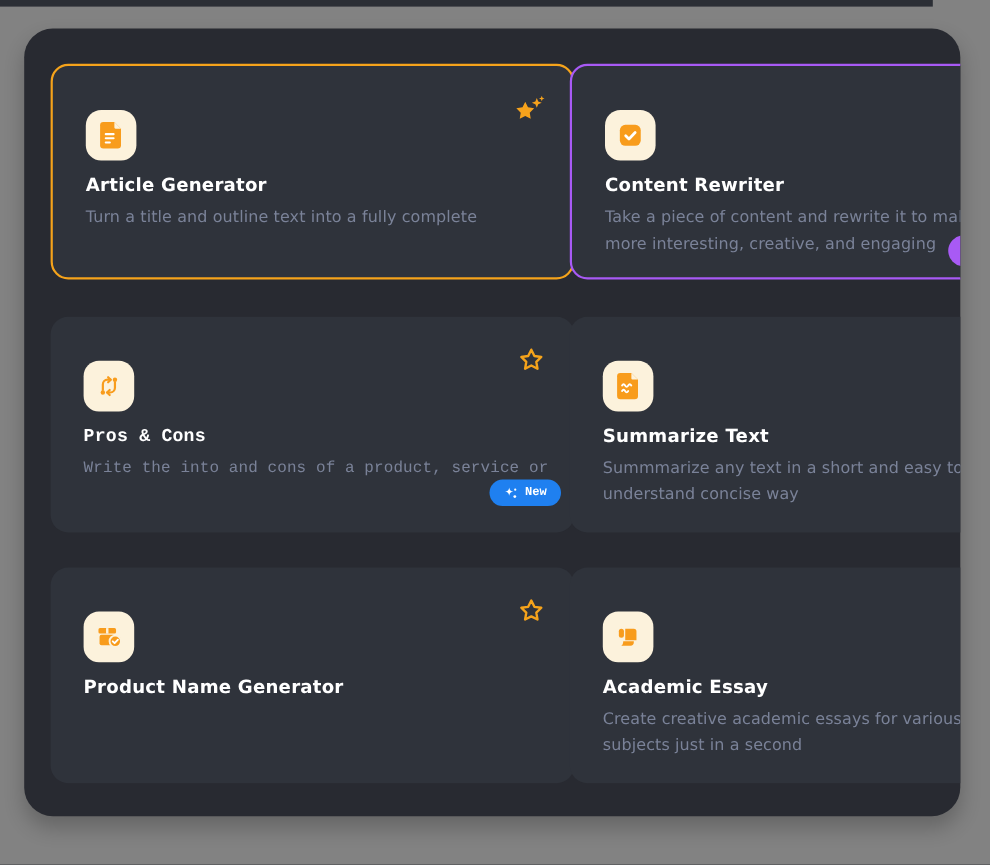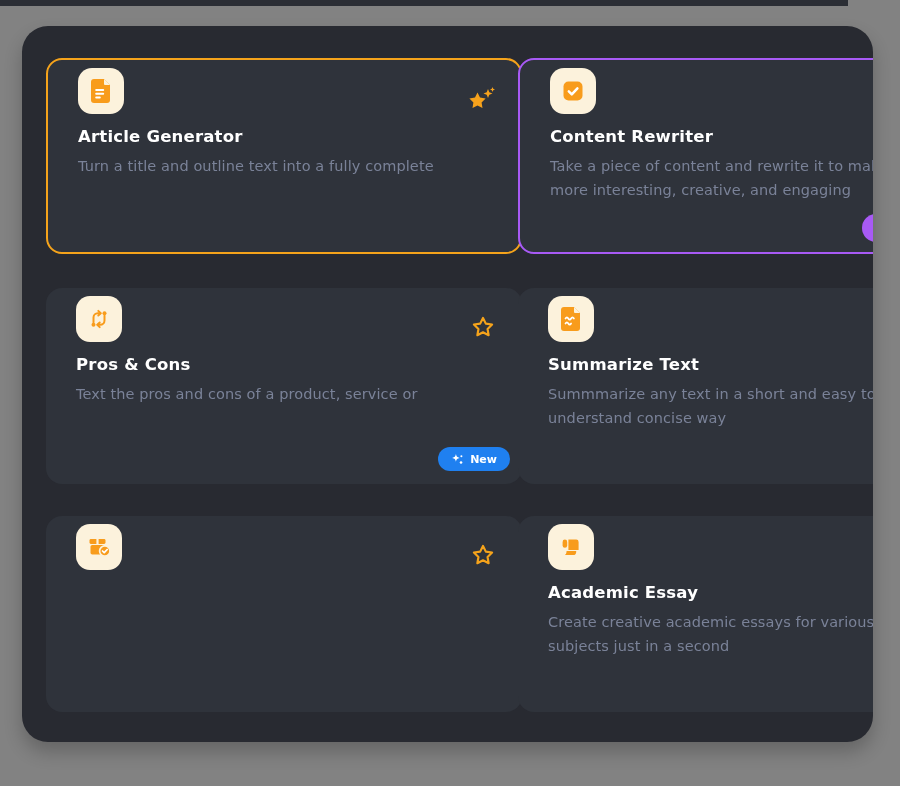--- a/index.html
+++ b/index.html
@@ -3,37 +3,37 @@
 <meta charset="utf-8">
 <style>
   * { margin:0; padding:0; box-sizing:border-box; }
   body { background:#6f6f6f; font-family:"DejaVu Sans", sans-serif; }
   .screen{ position:relative; width:900px; height:786px; background:#828282; overflow:hidden; }
   .top-strip{ position:absolute; left:0; top:0; width:848px; height:6px; background:#2b2e35; }
   .panel{ position:absolute; left:22px; top:26px; width:851px; height:716px;
           background:#282a31; border-radius:26px; overflow:hidden;
           box-shadow:0 10px 18px rgba(0,0,0,.22); }
   .card{ position:absolute; width:476px; height:196px; background:#2f333b;
-         border-radius:16px; padding:8px 28px 0 30px; overflow:hidden; cursor:pointer; }
+         border-radius:16px; padding:40px 28px 0 30px; overflow:hidden; cursor:pointer; }
   .accent-orange{ border:2px solid #f5a31b; }
   .accent-purple{ border:2px solid #a85af5; }
   .r1c1{ left:24px; top:32px; }  .r1c2{ left:496px; top:32px; }
-  .r2c1{ left:24px; top:262px; } .r2c2{ left:496px; top:262px; }
+  .r2c1{ left:24px; top:262px;font-family:Liberation Mono, monospace; } .r2c2{ left:496px; top:262px; }
   .r3c1{ left:24px; top:490px; } .r3c2{ left:496px; top:490px; }
   .icon-tile{ width:46px; height:46px; border-radius:14px; background:#fcf2dc;
               display:flex; align-items:center; justify-content:center; }
   .icon-tile svg{ display:block; }
   .card-title{ margin-top:13px; font-size:16.5px; font-weight:800; color:#ffffff;
                letter-spacing:.2px; white-space:nowrap; }
   .card-desc{ margin-top:8px; font-size:14.5px; line-height:24px; color:#7a8298;
               letter-spacing:.1px; }
   .desc-line{ white-space:nowrap; }
   .fav{ position:absolute; top:26px; right:24px; width:30px; height:28px;
         background:none; border:none; cursor:pointer; }
-  .badge{ position:absolute; right:12px; bottom:13px; height:24px; border-radius:12px;
+  .badge{ position:absolute; right:12px; bottom:24px; height:24px; border-radius:12px;
           background:#1f80f0; color:#fff; display:flex; align-items:center; gap:6px;
           padding:0 13px; font-size:11px; font-weight:700; }
   .purple-dot{ position:absolute; left:342px; top:154px; width:28px; height:28px;
                border-radius:50%; background:#a85af5; border:none; cursor:pointer; }
 </style>
 </head>
 <body>
 
 <div class="screen">
   <div class="top-strip"></div>
@@ -91,21 +91,21 @@
           <circle cx="17.5" cy="6.2" r="2" fill="#f89c1c"></circle>
         </svg>
       </div>
       <button class="fav">
         <svg width="26" height="26" viewBox="0 0 24 24">
           <path d="M12 3.6l2.6 5.3 5.8.8-4.2 4.1 1 5.8-5.2-2.7-5.2 2.7 1-5.8-4.2-4.1 5.8-.8z" fill="none" stroke="#f5a31b" stroke-width="2" stroke-linejoin="round"></path>
         </svg>
       </button>
       <div class="card-title">Pros &amp; Cons</div>
       <div class="card-desc">
-        <div class="desc-line">Text the pros and cons of a product, service or</div>
+        <div class="desc-line">Write the into and cons of a product, service or</div>
       </div>
       <div class="badge">
         <svg width="13" height="13" viewBox="0 0 14 14">
           <path fill="#ffffff" d="M5.3 1.2c.45 2.7 1.35 3.6 4.05 4.05-2.7.45-3.6 1.35-4.05 4.05-.45-2.7-1.35-3.6-4.05-4.05 2.7-.45 3.6-1.35 4.05-4.05z"></path>
           <circle cx="11.2" cy="3.4" r="1.1" fill="#ffffff"></circle>
           <circle cx="10.8" cy="10.2" r="1.4" fill="#ffffff"></circle>
         </svg>
         <span>New</span>
       </div>
     </div>
@@ -134,20 +134,21 @@
           <rect x="9.4" y="4" width="2.2" height="5" fill="#fcf2dc"></rect>
           <circle cx="17.8" cy="16" r="5.2" fill="#f89c1c" stroke="#fcf2dc" stroke-width="1.7"></circle>
           <path d="M15.5 16l1.7 1.7 3-3.2" stroke="#ffffff" stroke-width="1.7" fill="none" stroke-linecap="round" stroke-linejoin="round"></path>
         </svg>
       </div>
       <button class="fav">
         <svg width="26" height="26" viewBox="0 0 24 24">
           <path d="M12 3.6l2.6 5.3 5.8.8-4.2 4.1 1 5.8-5.2-2.7-5.2 2.7 1-5.8-4.2-4.1 5.8-.8z" fill="none" stroke="#f5a31b" stroke-width="2" stroke-linejoin="round"></path>
         </svg>
       </button>
+      <div class="card-title">Product Name Generator</div>
     </div>
 
     <div class="card r3c2">
       <div class="icon-tile">
         <svg width="24" height="24" viewBox="0 0 24 24">
           <rect x="3.6" y="4.6" width="4.6" height="8.2" rx="2.3" fill="#f89c1c"></rect>
           <path fill="#f89c1c" d="M9.4 4.6h7.8a2.4 2.4 0 0 1 2.4 2.4v8H9.4z"></path>
           <path fill="#f89c1c" d="M7.6 16h9.6v.9a3.1 3.1 0 0 1-3.1 3.1H5.8a2.8 2.8 0 0 0 1.6-2.4z"></path>
         </svg>
       </div>

